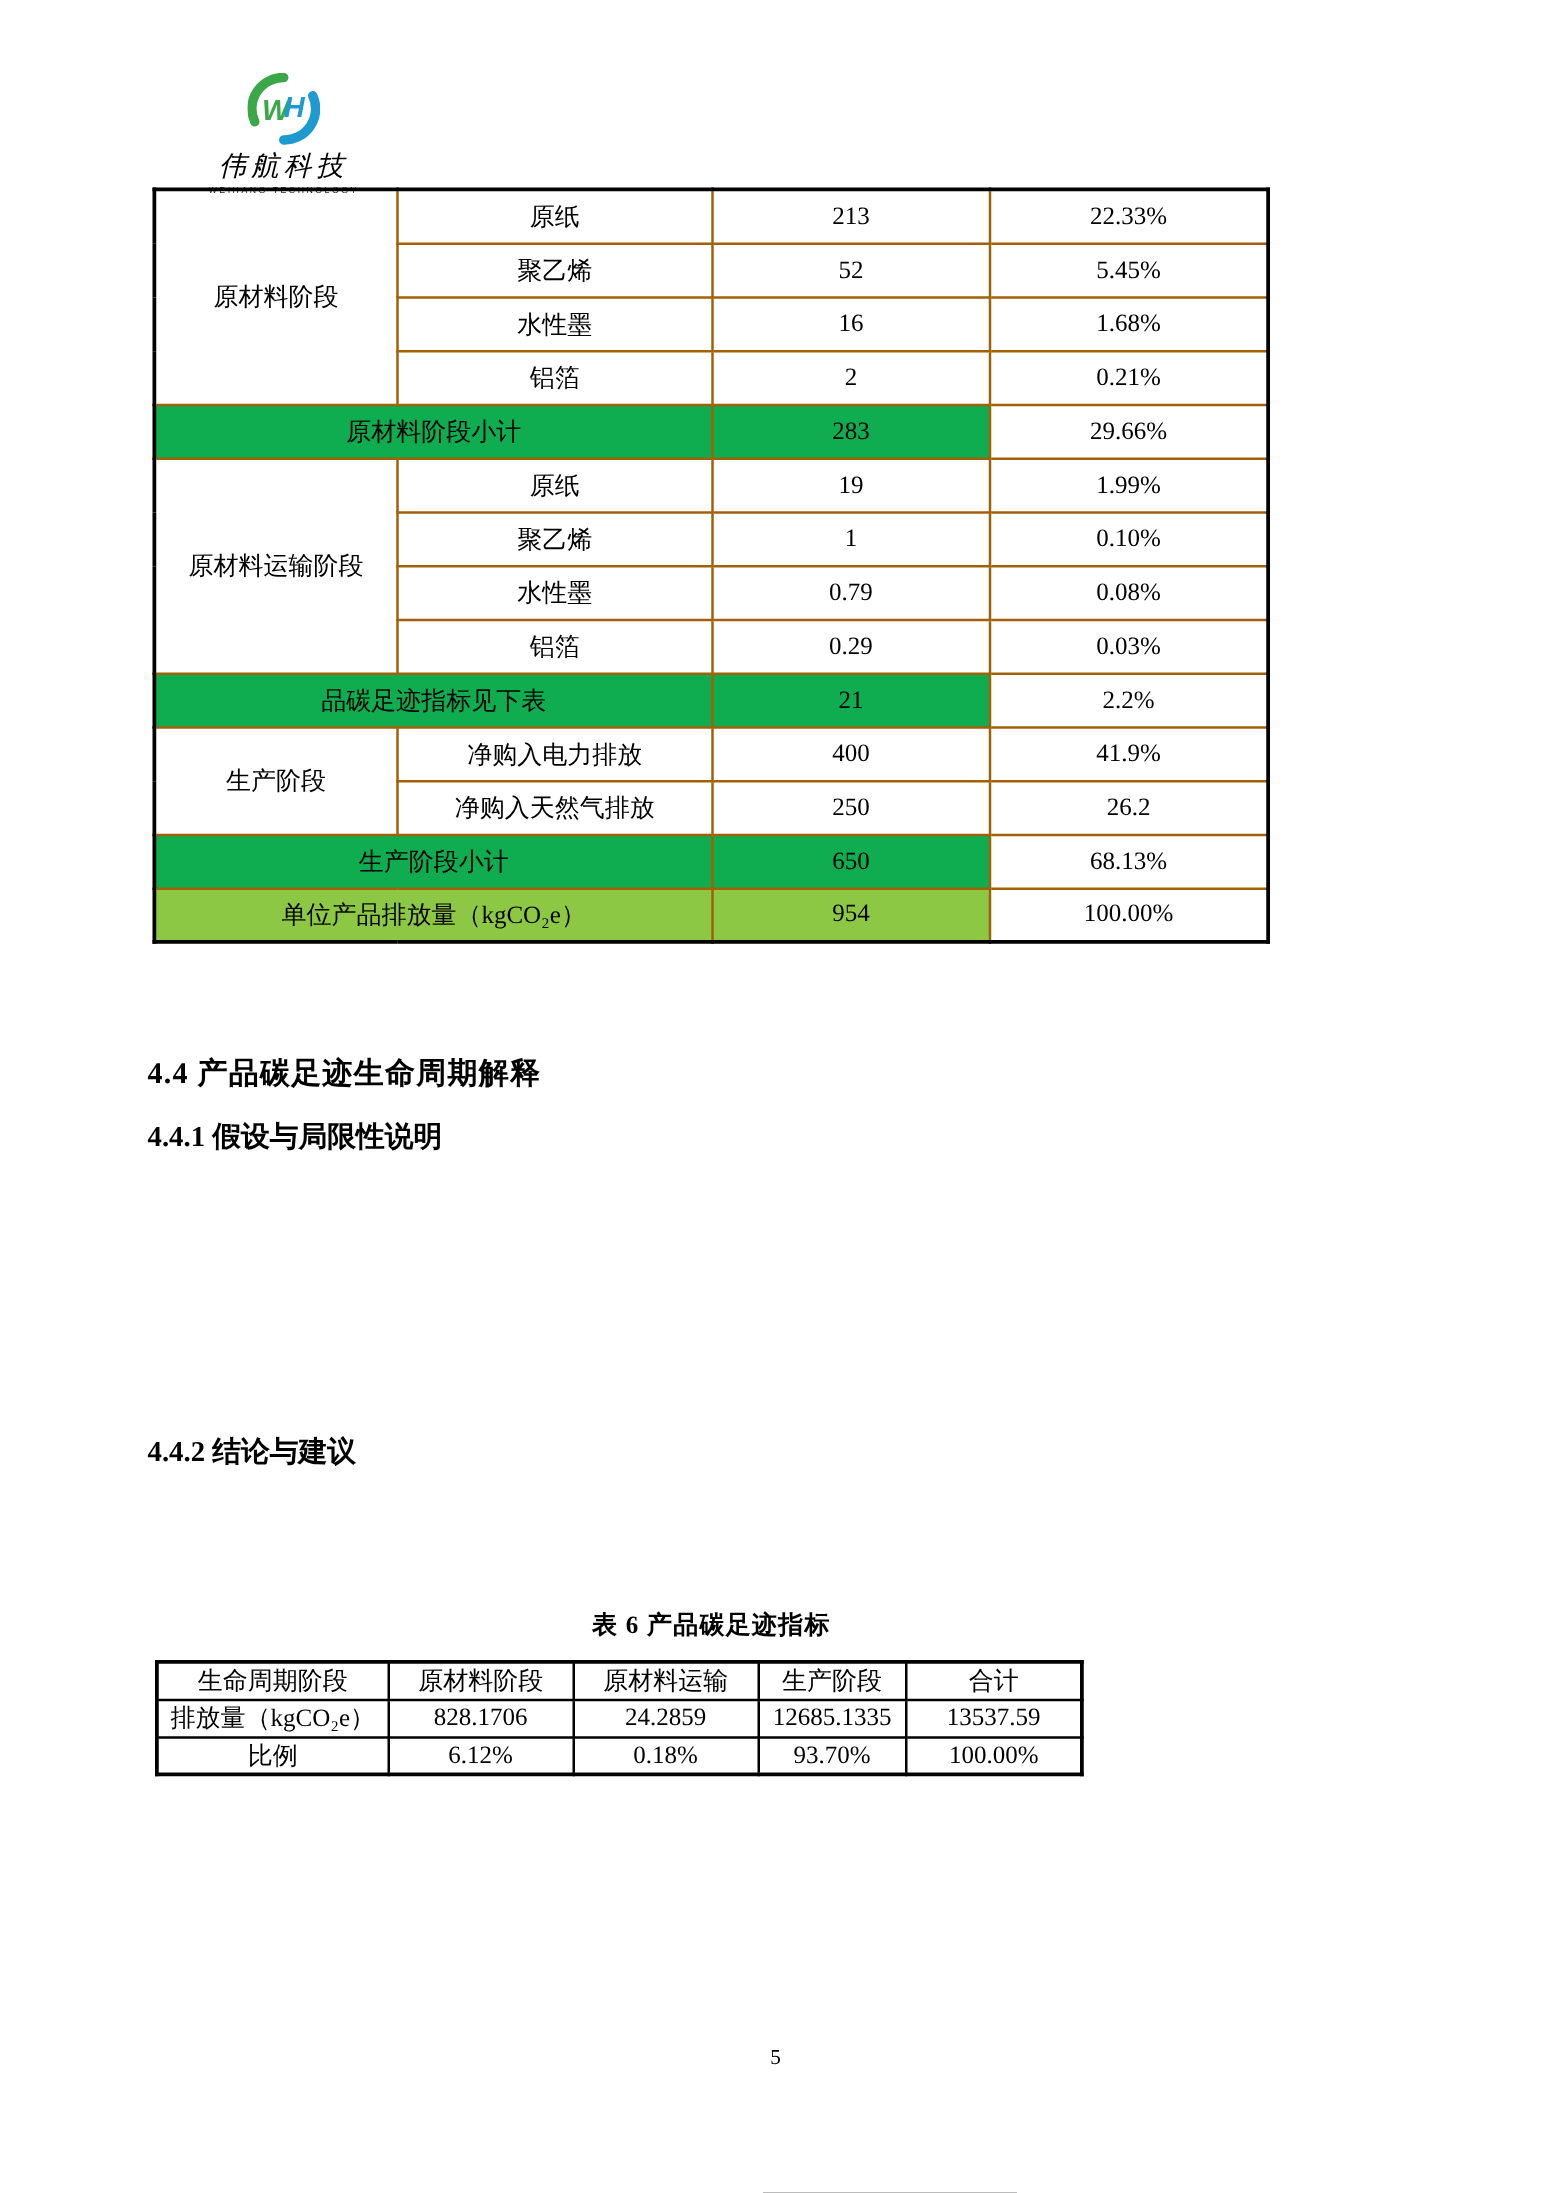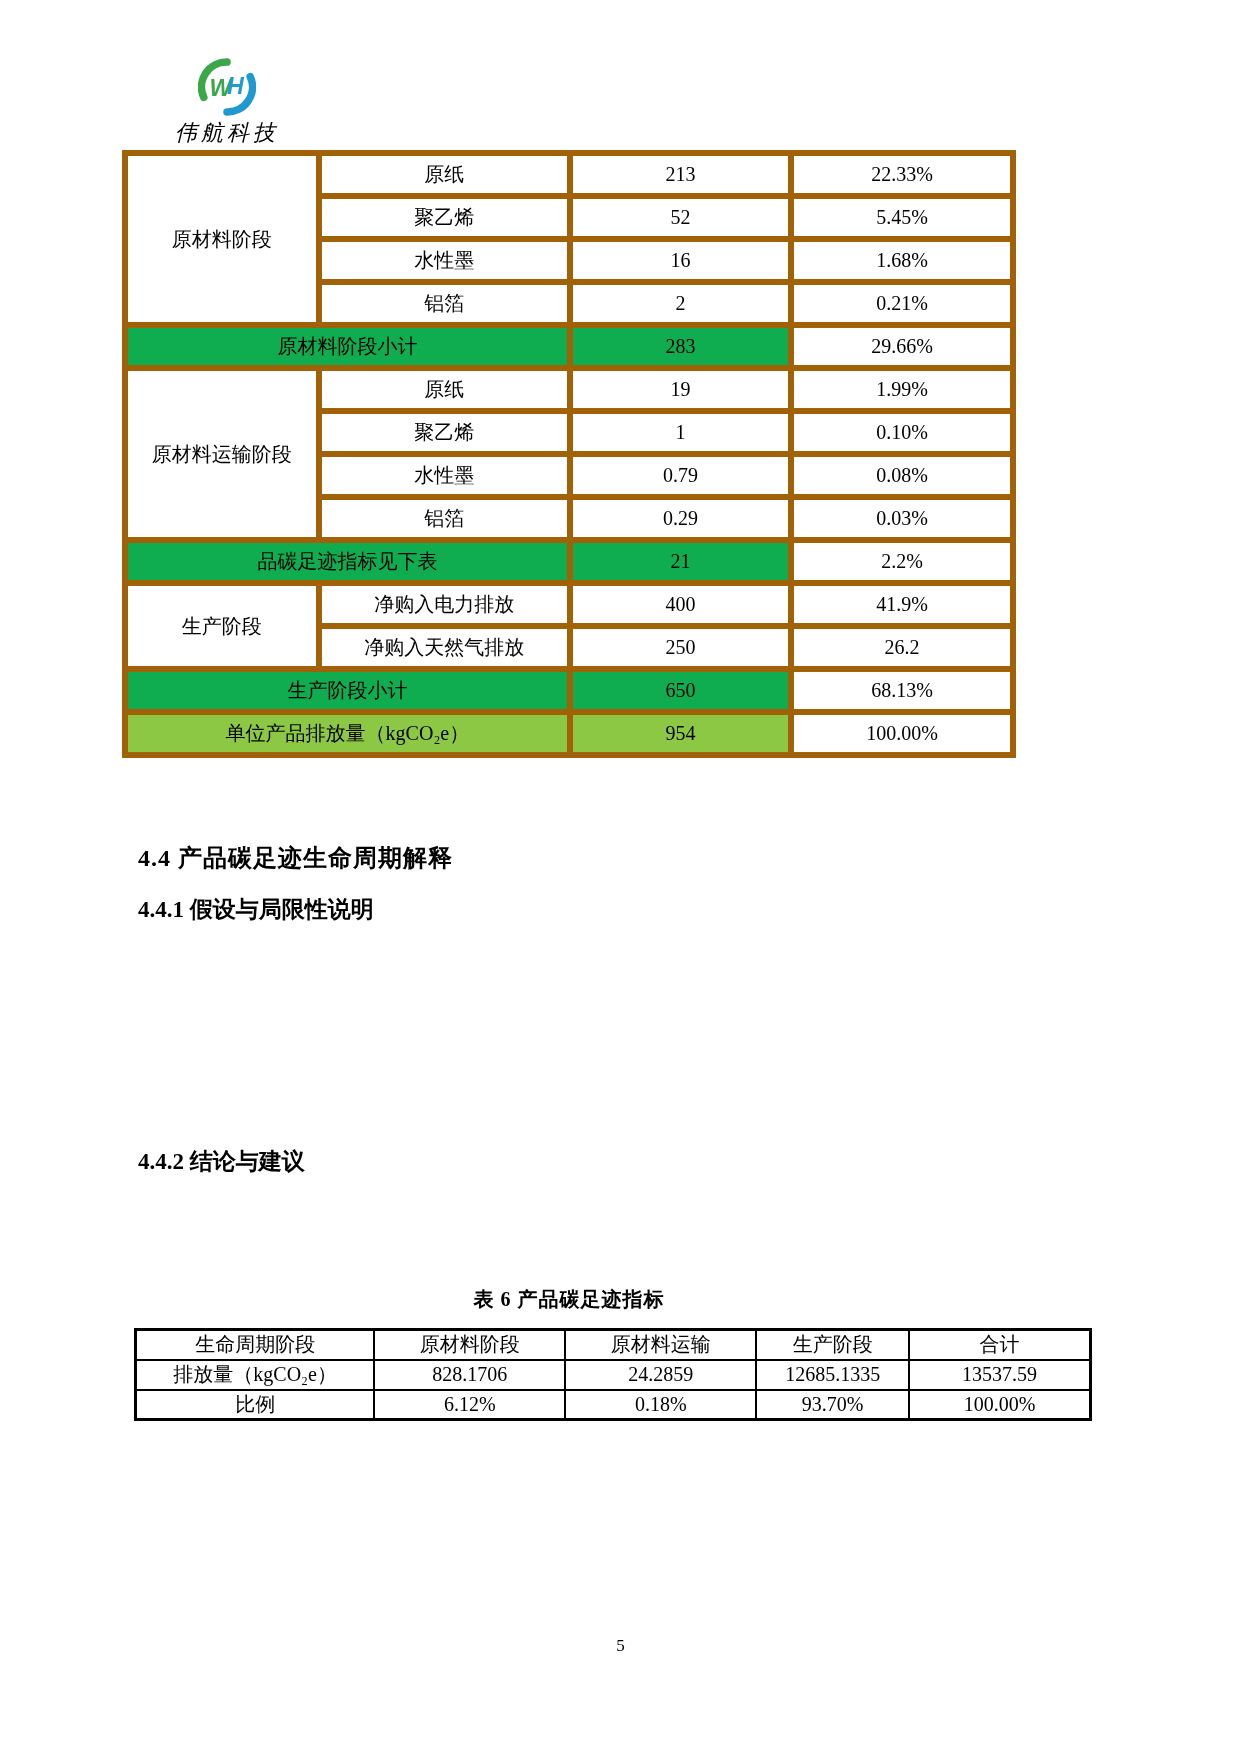--- a/index.html
+++ b/index.html
@@ -37,31 +37,31 @@
   }
 
   
   table{ border-collapse:collapse; }
   .t1{
     position:absolute; top:150px; left:122px; width:894px;
     font-size:20px; table-layout:fixed;
     border:3px solid #000;
   }
   .t1 td{
-    border:6px solid #a16207;
+    border:2px solid #a16207;
     height:43px;
     text-align:center; vertical-align:middle;
     padding:0 4px;
   }
   .t1 td.g{ background:var(--dark-green); }
   .t1 td.lg{ background:var(--light-green); }
 
   
   .hd{
-    position:absolute; left:138px;
+    position:absolute; left:118px;
     font-weight:bold;
     font-family:"Liberation Serif","DejaVu Serif",serif;
     white-space:nowrap;
   }
   .h44{ top:842px; font-size:24px; letter-spacing:1px; }
   .h441{ top:894px; font-size:23px; }
   .h442{ top:1146px; font-size:23px; }
 
   .para{
     position:absolute; left:122px; width:898px;
@@ -73,21 +73,21 @@
   .pline.first{ text-indent:2em; }
   .pline.last{ text-align-last:left; }
 
   
   .caption{
     position:absolute; top:1286px; left:122px; width:894px;
     text-align:center; font-weight:bold; font-size:20px;
     letter-spacing:1px;
   }
   .t7{
-    position:absolute; top:1328px; left:134px; width:958px;
+    position:absolute; top:1328px; left:124px; width:743px;
     font-size:20px; table-layout:fixed;
     border:3px solid #000;
   }
   .t7 td{
     border:2px solid #000;
     height:30px;
     text-align:center; vertical-align:middle;
     font-weight:normal;
     padding:0 2px;
   }

